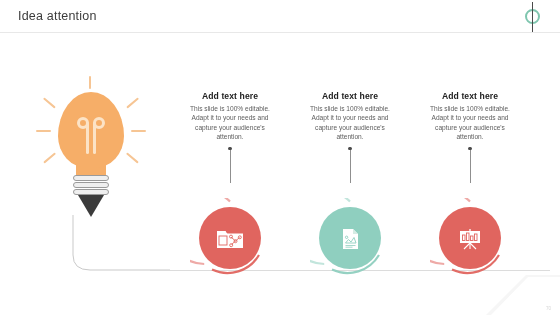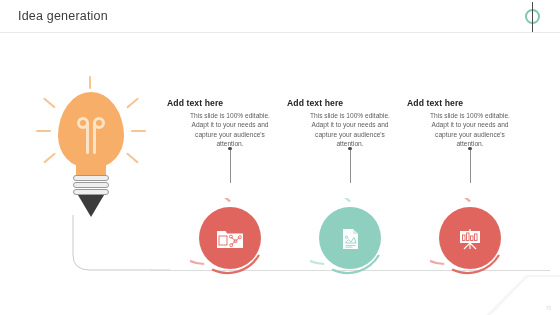--- a/index.html
+++ b/index.html
@@ -168,25 +168,25 @@
   .step {
     position: absolute;
     top: 82px;
     width: 126px;
   }
   #step-0 { left: 167px; }
   #step-1 { left: 287px; }
   #step-2 { left: 407px; }
 
   .step-heading {
-    text-align: left;
+    text-align: center;
     font-size: 8.6px;
     font-weight: 700;
     color: #222222;
-    margin: 16px 0 3px 0;
+    margin: 9px 0 3px 0;
     letter-spacing: 0.1px;
   }
   .step-body {
     text-align: center;
     font-size: 6.6px;
     line-height: 9.4px;
     color: #5d5d5d;
     margin: 0 auto;
     width: 86px;
   }
@@ -260,21 +260,21 @@
     bottom: 0;
     width: 74px;
     height: 40px;
   }
 </style>
 </head>
 <body>
 
 <div id="slide">
 
-  <div id="header-title">Idea generation</div>
+  <div id="header-title">Idea attention</div>
   <div id="header-rule"></div>
 
   <div id="logo">
     <div id="logo-ring"></div>
     <div id="logo-bar"></div>
   </div>
 
   <div id="bulb">
     <div class="ray" id="ray-top"></div>
     <div class="ray" id="ray-ul"></div>

